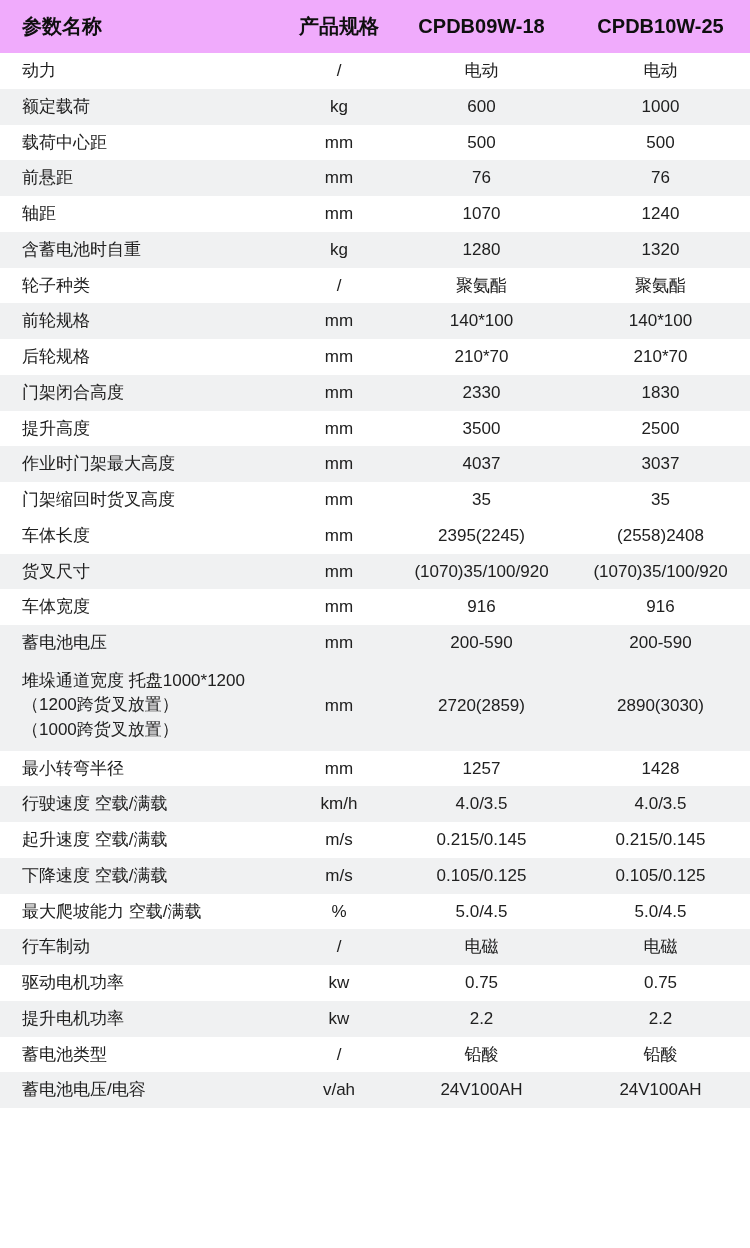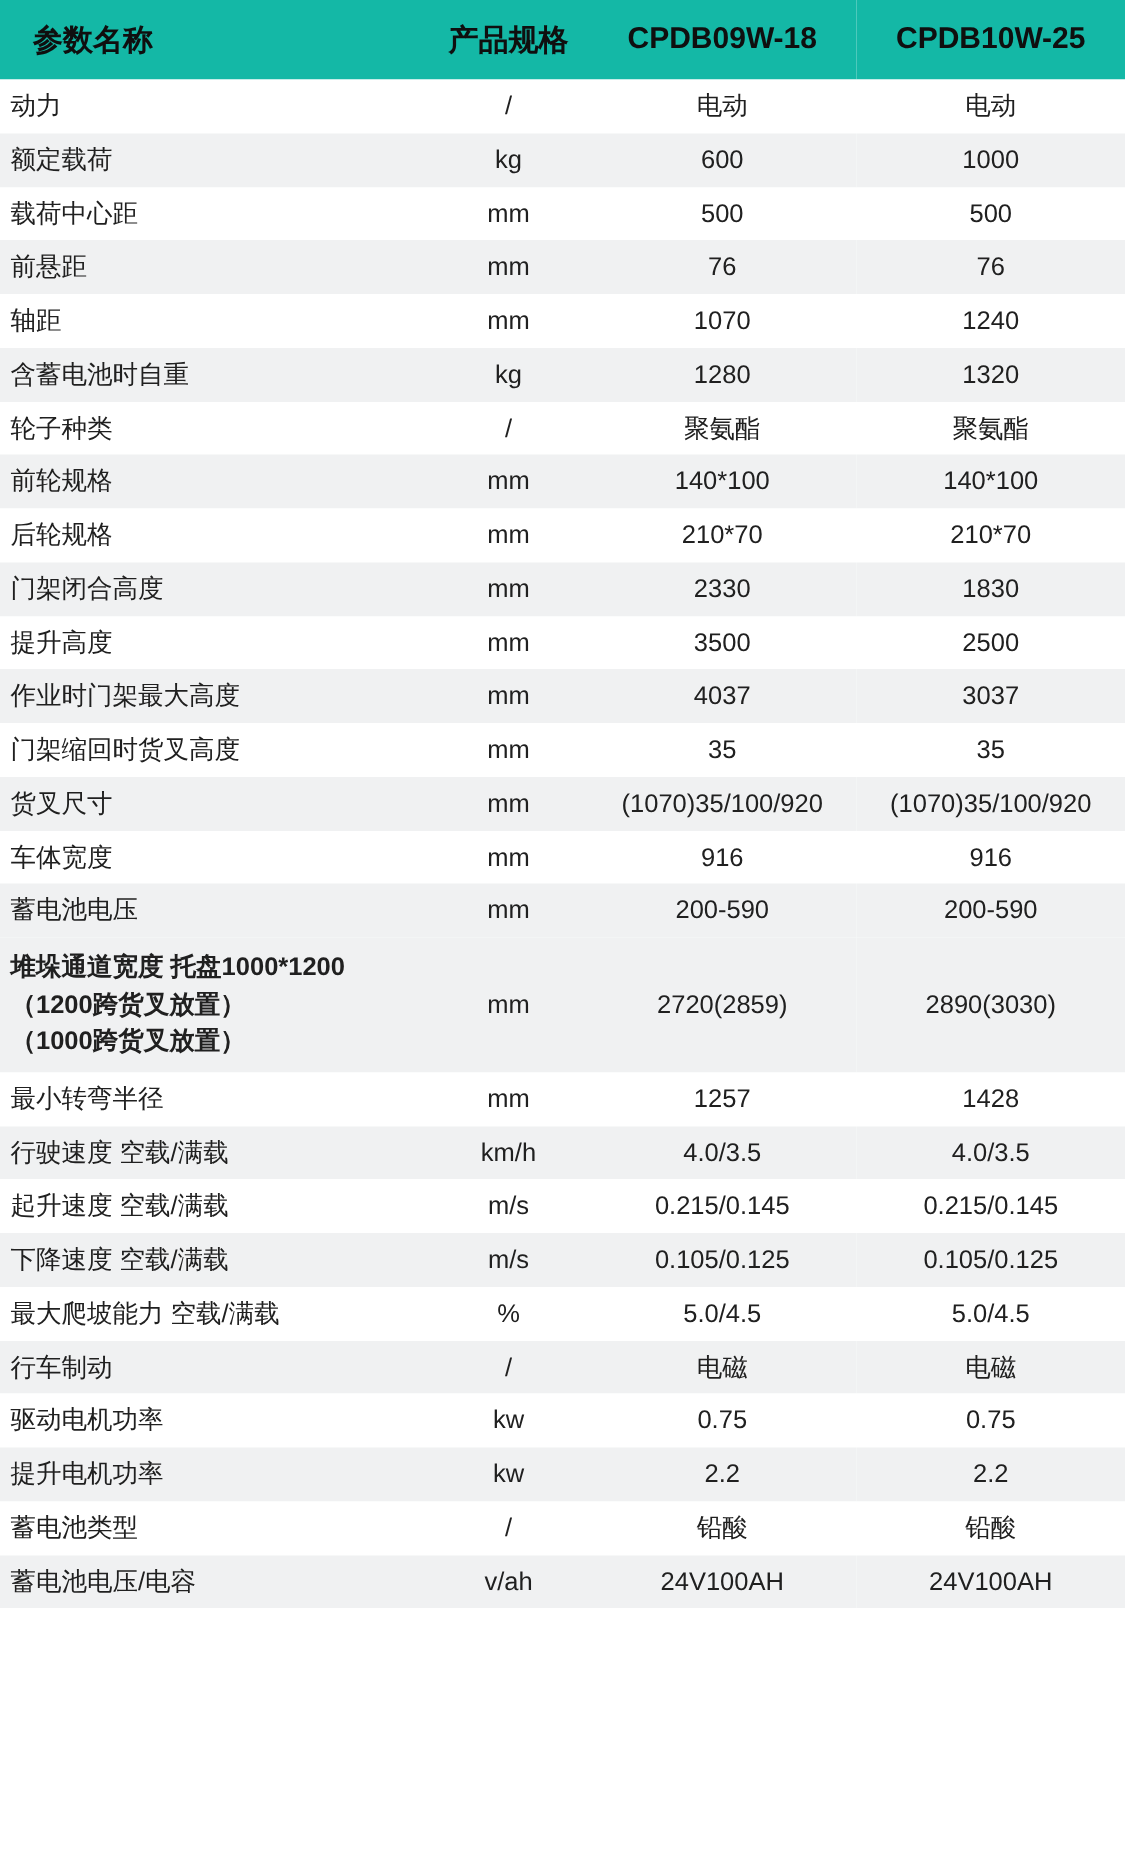--- a/index.html
+++ b/index.html
@@ -18,51 +18,50 @@
     width: 750px;
     border-collapse: collapse;
     table-layout: fixed;
   }
   .spec-table col.c0 { width: 286px; }
   .spec-table col.c1 { width: 106px; }
   .spec-table col.c2 { width: 179px; }
   .spec-table col.c3 { width: 179px; }
 
   .spec-table thead th {
-    background: #14b8a6;
+    background: #f0abfc;
     color: #0f0f0f;
     font-size: 20px;
     font-weight: bold;
     padding: 13px 0 13px 0;
     text-align: center;
     white-space: nowrap;
   }
   .spec-table thead th.head-name {
     text-align: left;
     padding-left: 22px;
   }
   .spec-table tbody td {
     font-size: 17px;
     padding: 7px 0 7px 0;
     text-align: center;
     color: #202020;
     line-height: 1.28;
   }
   .spec-table tbody td.name {
     text-align: left;
-    padding-left: 7px;
+    padding-left: 22px;
     padding-right: 6px;
   }
   .spec-table tbody tr.odd td { background: #ffffff; }
   .spec-table tbody tr.even td { background: #f0f1f2; }
   .spec-table tbody tr.multi td.name {
     line-height: 1.45;
     padding-top: 8px;
     padding-bottom: 8px;
-    font-weight: bold;
   }
   .nowrap { white-space: nowrap; }
 </style>
 </head>
 <body>
 
 <table class="spec-table">
   <colgroup>
     <col class="c0">
       <col class="c1">
@@ -149,20 +148,26 @@
         <td class="unit">mm</td>
         <td class="val nowrap">4037</td>
         <td class="val nowrap">3037</td>
       </tr>
       <tr class="odd">
         <td class="name">门架缩回时货叉高度</td>
         <td class="unit">mm</td>
         <td class="val nowrap">35</td>
         <td class="val nowrap">35</td>
       </tr>
+      <tr class="odd">
+        <td class="name">车体长度</td>
+        <td class="unit">mm</td>
+        <td class="val nowrap">2395(2245)</td>
+        <td class="val nowrap">(2558)2408</td>
+      </tr>
       <tr class="even">
         <td class="name">货叉尺寸</td>
         <td class="unit">mm</td>
         <td class="val nowrap">(1070)35/100/920</td>
         <td class="val nowrap">(1070)35/100/920</td>
       </tr>
       <tr class="odd">
         <td class="name">车体宽度</td>
         <td class="unit">mm</td>
         <td class="val nowrap">916</td>

